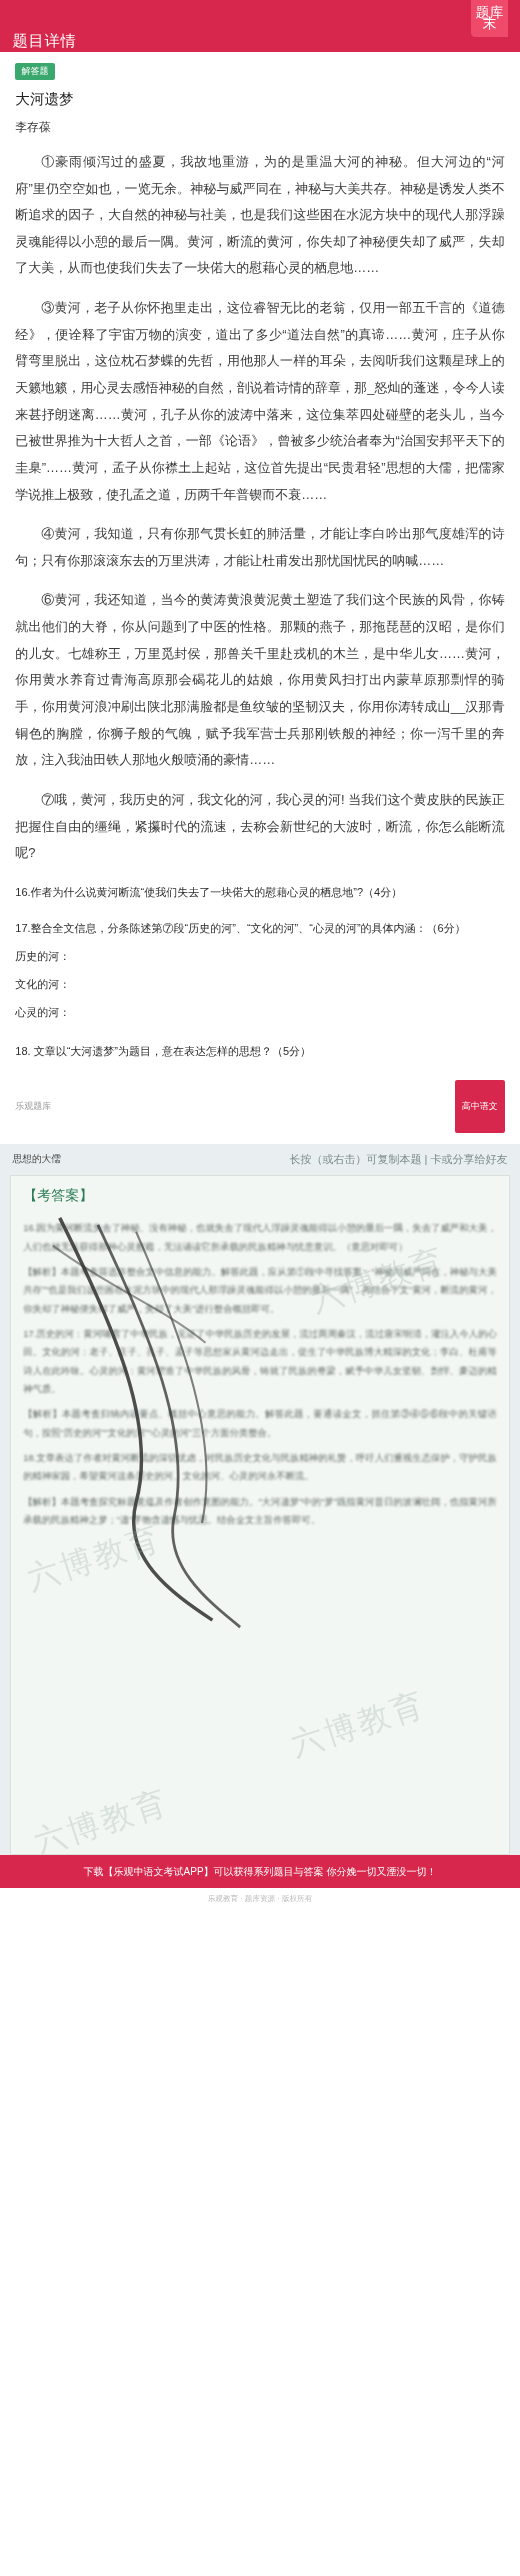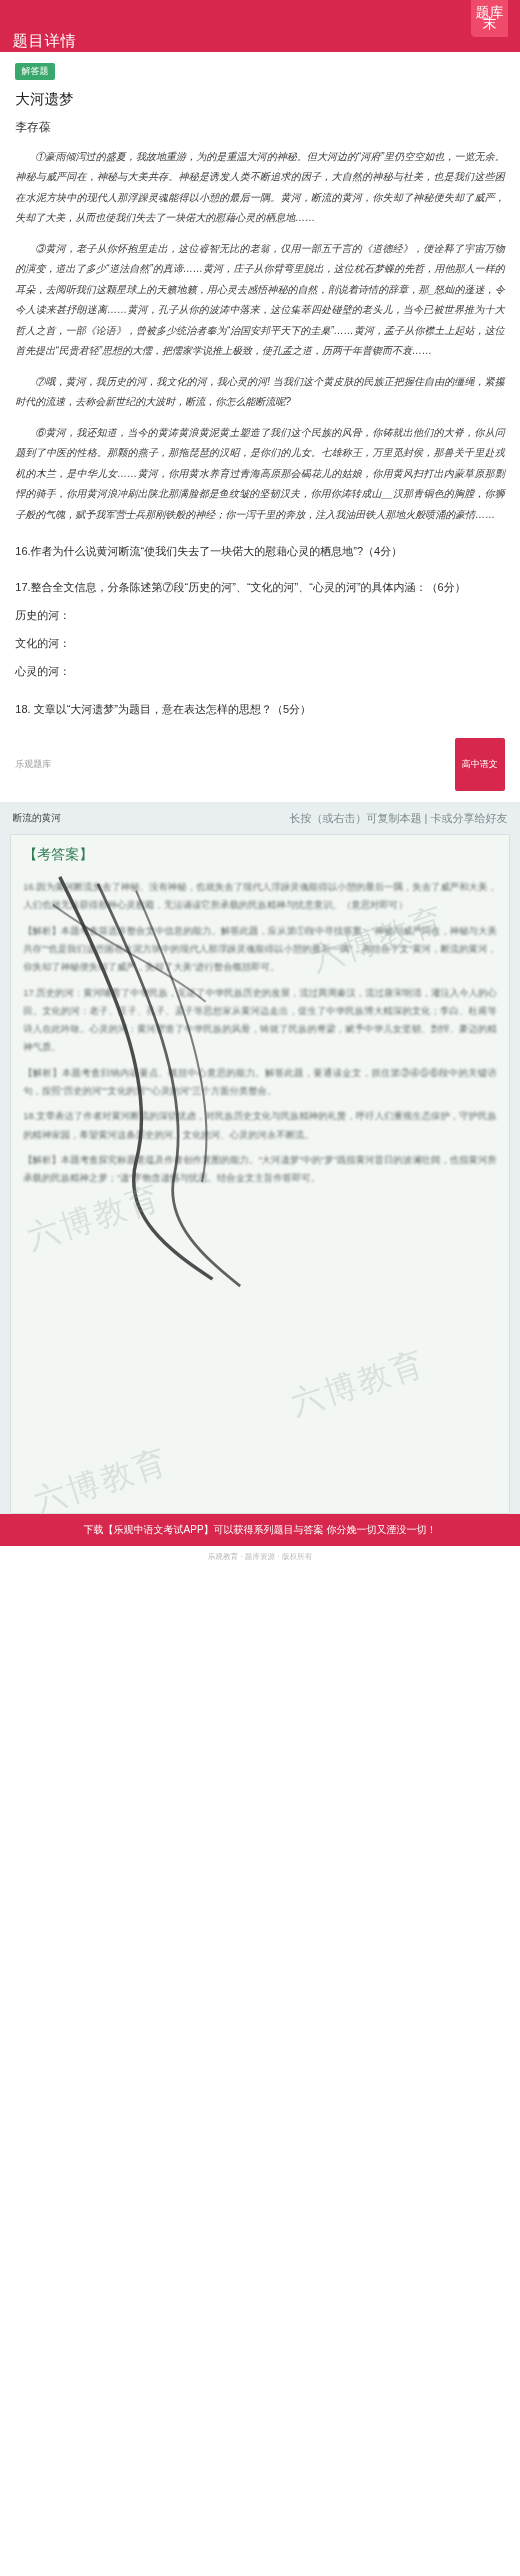--- a/index.html
+++ b/index.html
@@ -58,27 +58,26 @@
     color: #222;
     margin: 4.2px 0 11px 0;
     font-weight: normal;
   }
   .q-author {
     font-size: 11.8px;
     color: #333;
     margin-bottom: 11px;
   }
   .para {
-    font-size: 10px;
+    font-size: 13px;
     line-height: 2.05;
     color: #3a3a3a;
     text-align: justify;
     margin-bottom: 7px;
     text-indent: 2em;
-    font-style: italic;
   }
   .sub-q {
     font-size: 11px;
     line-height: 1.9;
     color: #2b2b2b;
     margin: 15.3px 0 4.2px 0;
   }
   .blank-line {
     font-size: 11px;
     line-height: 2.4;
@@ -203,41 +202,42 @@
 
     <div class="tag-row">
       <span class="tag">解答题</span>
     </div>
 
     <h1 class="q-title">大河遗梦</h1>
     <div class="q-author">李存葆</div>
 
     <p class="para">①豪雨倾泻过的盛夏，我故地重游，为的是重温大河的神秘。但大河边的“河府”里仍空空如也，一览无余。神秘与威严同在，神秘与大美共存。神秘是诱发人类不断追求的因子，大自然的神秘与社美，也是我们这些困在水泥方块中的现代人那浮躁灵魂能得以小憩的最后一隅。黄河，断流的黄河，你失却了神秘便失却了威严，失却了大美，从而也使我们失去了一块偌大的慰藉心灵的栖息地……</p>
     <p class="para">③黄河，老子从你怀抱里走出，这位睿智无比的老翁，仅用一部五千言的《道德经》，便诠释了宇宙万物的演变，道出了多少“道法自然”的真谛……黄河，庄子从你臂弯里脱出，这位枕石梦蝶的先哲，用他那人一样的耳朵，去阅听我们这颗星球上的天籁地籁，用心灵去感悟神秘的自然，剖说着诗情的辞章，那_怒灿的蓬迷，令今人读来甚抒朗迷离……黄河，孔子从你的波涛中落来，这位集萃四处碰壁的老头儿，当今已被世界推为十大哲人之首，一部《论语》，曾被多少统治者奉为“治国安邦平天下的圭臬”……黄河，孟子从你襟土上起站，这位首先提出“民贵君轻”思想的大儒，把儒家学说推上极致，使孔孟之道，历两千年普锲而不衰……</p>
+    <p class="para">④黄河，我知道，只有你那气贯长虹的肺活量，才能让李白吟出那气度雄浑的诗句；只有你那滚滚东去的万里洪涛，才能让杜甫发出那忧国忧民的呐喊……</p>
+    <p class="para">⑥黄河，我还知道，当今的黄涛黄浪黄泥黄土塑造了我们这个民族的风骨，你铸就出他们的大脊，你从问题到了中医的性格。那颗的燕子，那拖琵琶的汉昭，是你们的儿女。七雄称王，万里觅封侯，那兽关千里赴戎机的木兰，是中华儿女……黄河，你用黄水养育过青海高原那会碣花儿的姑娘，你用黄风扫打出内蒙草原那剽悍的骑手，你用黄河浪冲刷出陕北那满脸都是鱼纹皱的坚韧汉夫，你用你涛转成山__汉那青铜色的胸膛，你狮子般的气魄，赋予我军营士兵那刚铁般的神经；你一泻千里的奔放，注入我油田铁人那地火般喷涌的豪情……</p>
     <p class="para">⑦哦，黄河，我历史的河，我文化的河，我心灵的河! 当我们这个黄皮肤的民族正把握住自由的缰绳，紧攥时代的流速，去称会新世纪的大波时，断流，你怎么能断流呢?</p>
-    <p class="para">⑥黄河，我还知道，当今的黄涛黄浪黄泥黄土塑造了我们这个民族的风骨，你铸就出他们的大脊，你从问题到了中医的性格。那颗的燕子，那拖琵琶的汉昭，是你们的儿女。七雄称王，万里觅封侯，那兽关千里赴戎机的木兰，是中华儿女……黄河，你用黄水养育过青海高原那会碣花儿的姑娘，你用黄风扫打出内蒙草原那剽悍的骑手，你用黄河浪冲刷出陕北那满脸都是鱼纹皱的坚韧汉夫，你用你涛转成山__汉那青铜色的胸膛，你狮子般的气魄，赋予我军营士兵那刚铁般的神经；你一泻千里的奔放，注入我油田铁人那地火般喷涌的豪情……</p>
 
     <div class="sub-q">16.作者为什么说黄河断流“使我们失去了一块偌大的慰藉心灵的栖息地”?（4分）</div>
     <div class="sub-q">17.整合全文信息，分条陈述第⑦段“历史的河”、“文化的河”、“心灵的河”的具体内涵：（6分）</div>
 
     <div class="blank-line">历史的河：</div>
     <div class="blank-line">文化的河：</div>
     <div class="blank-line">心灵的河：</div>
 
     <div class="sub-q">18. 文章以“大河遗梦”为题目，意在表达怎样的思想？（5分）</div>
   </div>
 
   <div class="meta-bar">
     <span>乐观题库</span>
     <span class="meta-chip">高中语文</span>
   </div>
 
   <div class="answer-wrap">
     <div class="answer-head">
-      <div class="answer-head-left">断流的黄河</div>
+      <div class="answer-head-left">思想的大儒</div>
       <div class="answer-head-right">长按（或右击）可复制本题 | 卡或分享给好友</div>
     </div>
 
     <div class="answer-paper">
       <div class="ans-badge">【考答案】</div>
 
       <p class="ans-p">16.因为黄河断流失去了神秘、没有神秘，也就失去了现代人浮躁灵魂能得以小憩的最后一隅，失去了威严和大美，人们也就无法获得那种心灵慰藉，无法诵读它所承载的民族精神与忧患意识。（意思对即可）</p>
       <p class="ans-p">【解析】本题考查筛选并整合文中信息的能力。解答此题，应从第①段中寻找答案：“神秘与威严同在，神秘与大美共存”“也是我们这些困在水泥方块中的现代人那浮躁灵魂能得以小憩的最后一隅”，再结合下文“黄河，断流的黄河，你失却了神秘便失却了威严，失却了大美”进行整合概括即可。</p>
       <p class="ans-p">17.历史的河：黄河哺育了中华民族，见证了中华民族历史的发展，流过两周秦汉，流过唐宋明清，灌注入今人的心田。文化的河：老子、庄子、孔子、孟子等思想家从黄河边走出，促生了中华民族博大精深的文化；李白、杜甫等诗人在此吟咏。心灵的河：黄河塑造了中华民族的风骨，铸就了民族的脊梁，赋予中华儿女坚韧、剽悍、豪迈的精神气质。</p>
       <p class="ans-p">【解析】本题考查归纳内容要点、概括中心意思的能力。解答此题，要通读全文，抓住第③④⑤⑥段中的关键语句，按照“历史的河”“文化的河”“心灵的河”三个方面分类整合。</p>

